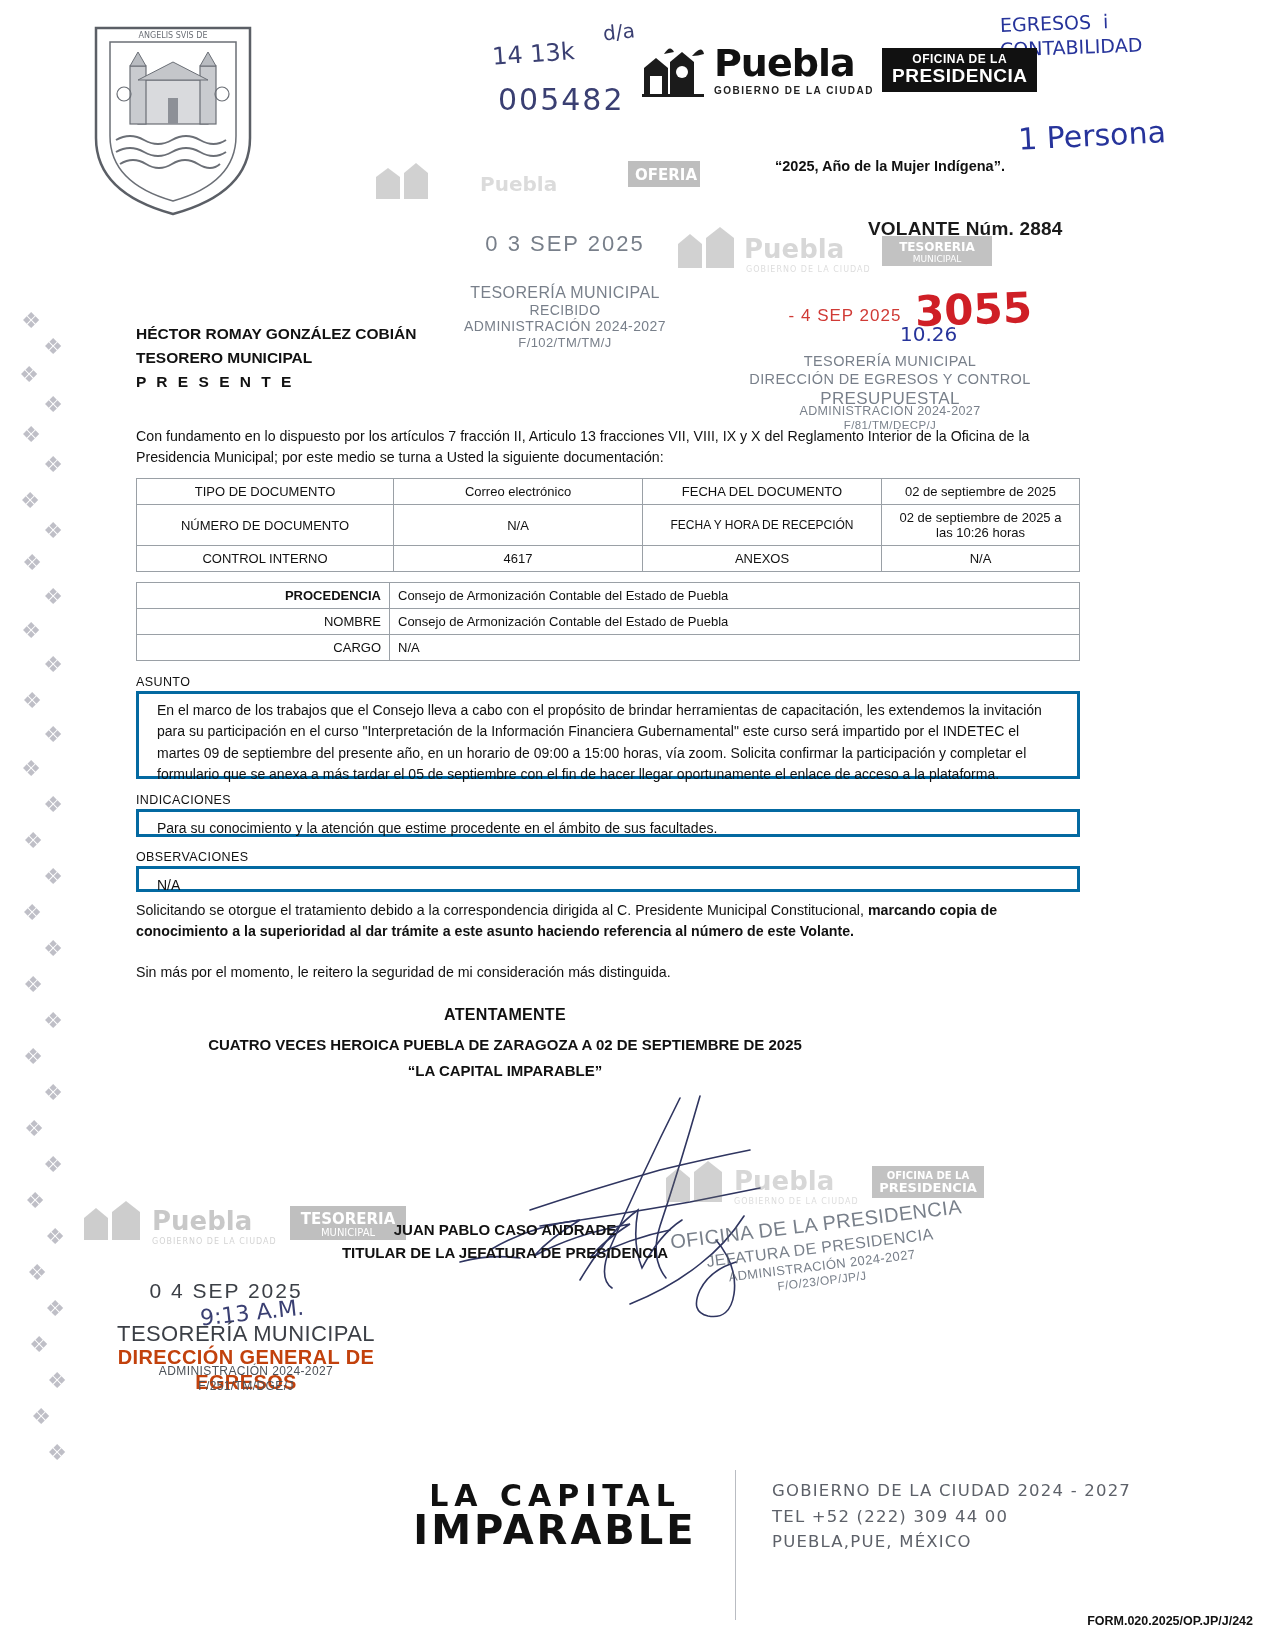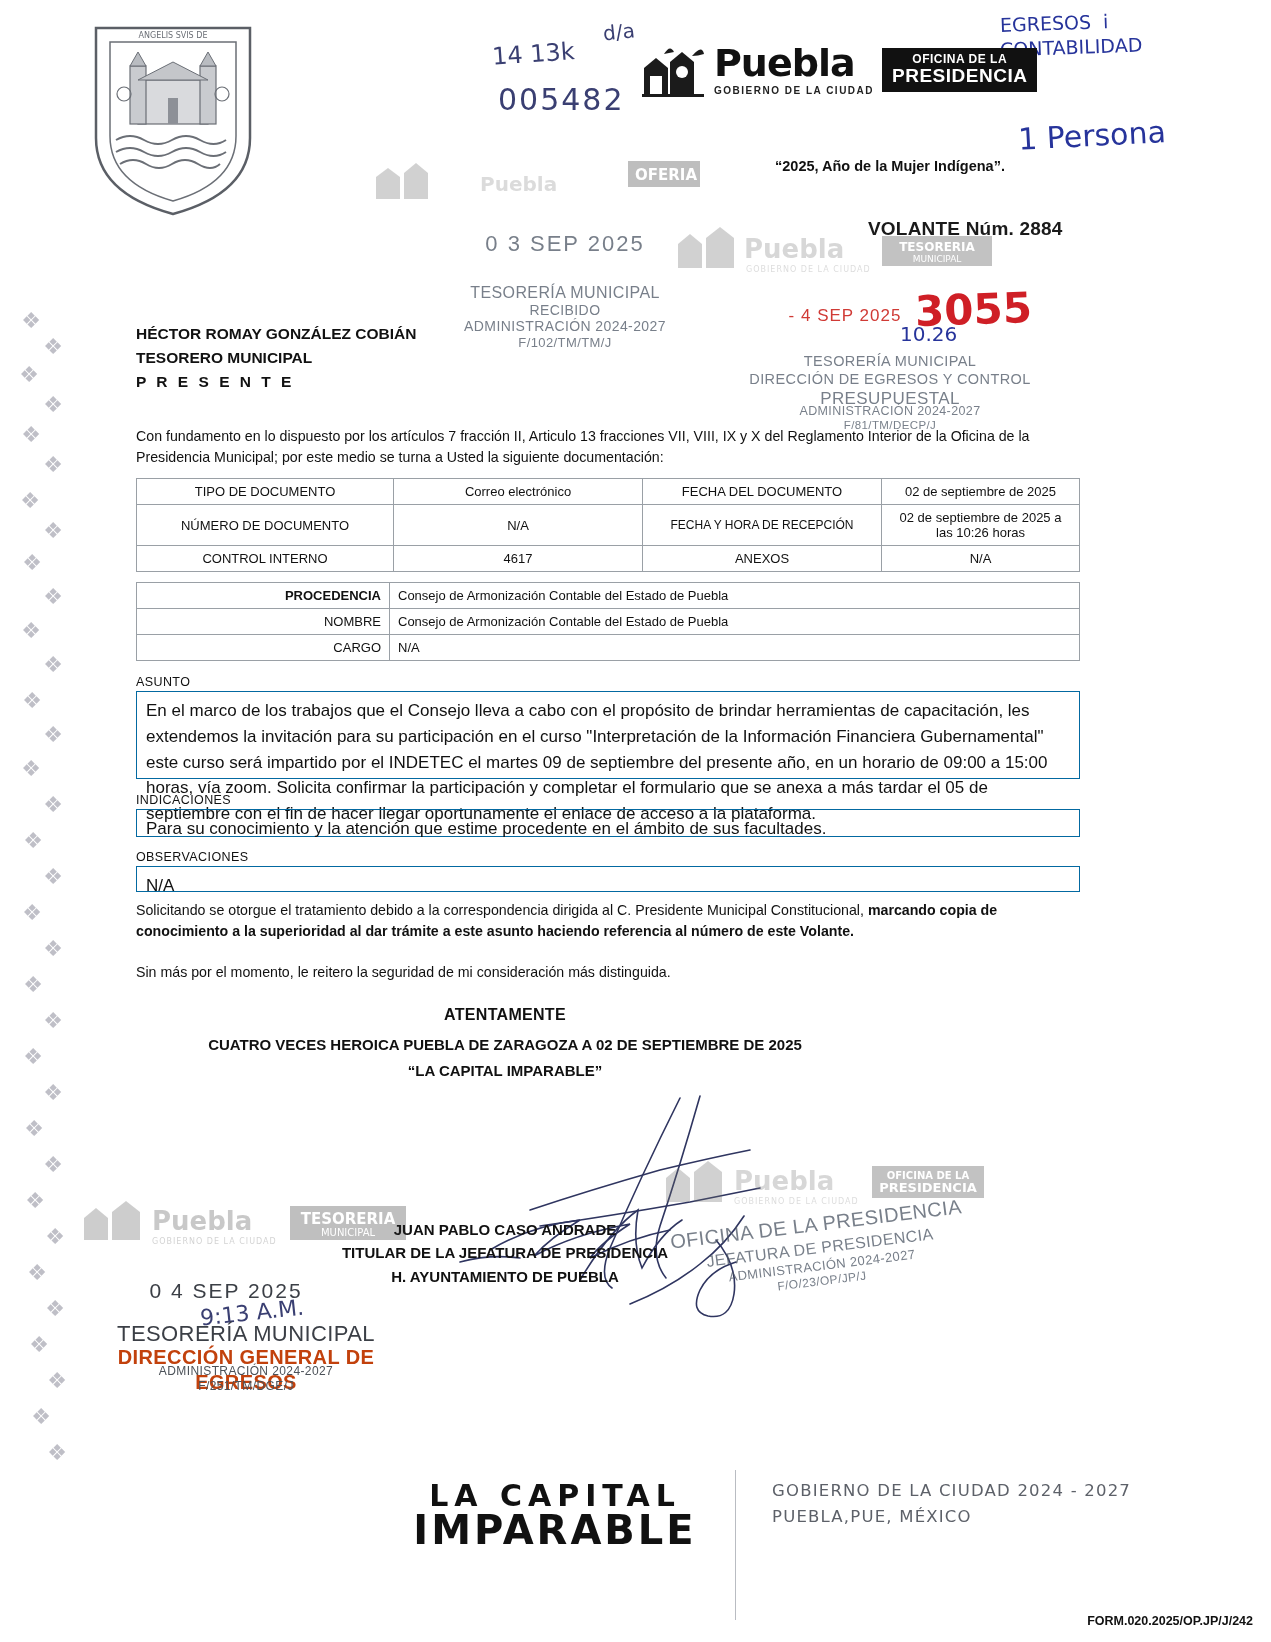--- a/index.html
+++ b/index.html
@@ -168,24 +168,24 @@
 
   
   .section-label {
     position: absolute;
     font-size: 12.5px;
     letter-spacing: .4px;
     color: #111;
   }
   .box {
     position: absolute;
-    border: 1px solid #0369a1;
-    font-size: 17px;
+    border: 3px solid #0369a1;
+    font-size: 14px;
     line-height: 1.52;
-    padding: 6px 9px;
+    padding: 6px 18px;
     color: #111;
     box-sizing: border-box;
   }
   .atentamente {
     font-size: 16px;
     font-weight: bold;
     letter-spacing: .3px;
   }
   .sign-block {
     position: absolute;
@@ -490,21 +490,20 @@
   </div>
 
   <div class="stamp faded" style="left:636px; top:1212px; width:360px; font-size:20px; transform:rotate(-7deg);">OFICINA DE LA PRESIDENCIA</div>
   <div class="stamp faded" style="left:660px; top:1238px; width:320px; font-size:16px; transform:rotate(-7deg);">JEFATURA DE PRESIDENCIA</div>
   <div class="stamp faded" style="left:672px; top:1258px; width:300px; font-size:13px; transform:rotate(-7deg);">ADMINISTRACIÓN 2024-2027</div>
   <div class="stamp faded" style="left:682px; top:1274px; width:280px; font-size:12px; transform:rotate(-7deg);">F/O/23/OP/JP/J</div>
 
   <div class="sign-block" style="top:1218px;">
     <div>JUAN PABLO CASO ANDRADE</div>
     <div>TITULAR DE LA JEFATURA DE PRESIDENCIA</div>
-    <div>H. AYUNTAMIENTO DE PUEBLA</div>
   </div>
 
   <div class="stamp-ghost" style="left:78px; top:1192px;">
     <svg width="340" height="64" viewBox="0 0 340 64">
       <path d="M6 48 L6 26 L18 16 L30 26 L30 48 Z" fill="#5d5d5d"></path>
       <path d="M34 48 L34 20 L48 9 L62 20 L62 48 Z" fill="#5d5d5d"></path>
       <text x="74" y="38" font-size="26" fill="#4d4d4d" font-family="DejaVu Sans" font-weight="bold">Puebla</text>
       <text x="74" y="52" font-size="8" fill="#6d6d6d" font-family="DejaVu Sans" letter-spacing="1">GOBIERNO DE LA CIUDAD</text>
       <rect x="212" y="14" width="116" height="34" fill="#2f2f2f"></rect>
       <text x="270" y="32" font-size="15" fill="#fff" text-anchor="middle" font-family="DejaVu Sans" font-weight="bold">TESORERIA</text>
@@ -518,17 +517,18 @@
   <div class="stamp" style="left:86px; top:1364px; width:320px; font-size:12px; color:#4b5158;">ADMINISTRACIÓN 2024-2027</div>
   <div class="stamp" style="left:86px; top:1379px; width:320px; font-size:12px; color:#4b5158;">F/251/TM/DGE/J</div>
 
   <div class="footer-logo">
     <div class="l1">LA CAPITAL</div>
     <div class="l2">IMPARABLE</div>
   </div>
   <div class="footer-rule"></div>
   <div class="footer-contact">
     <div>GOBIERNO DE LA CIUDAD 2024 - 2027</div>
+    <div>TEL +52 (222) 309 44 00</div>
     <div>PUEBLA,PUE, MÉXICO</div>
   </div>
   <div class="form-code">FORM.020.2025/OP.JP/J/242</div>
 
 </div>
 
 </body></html>

